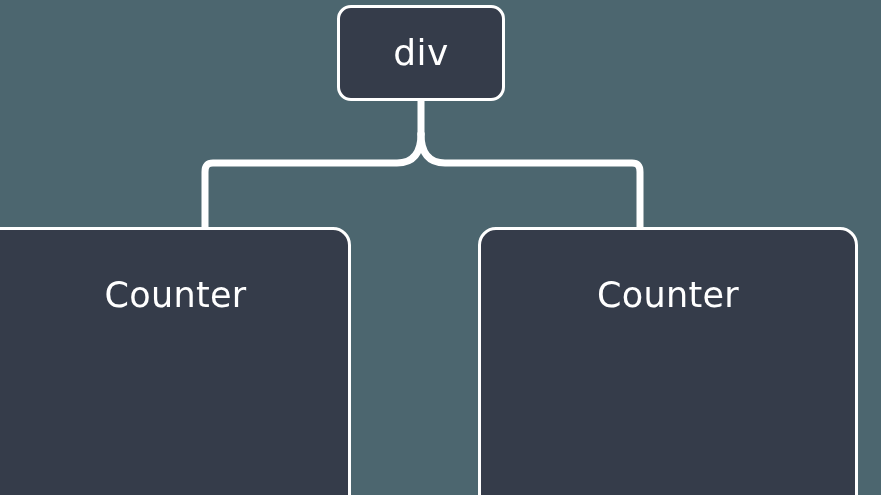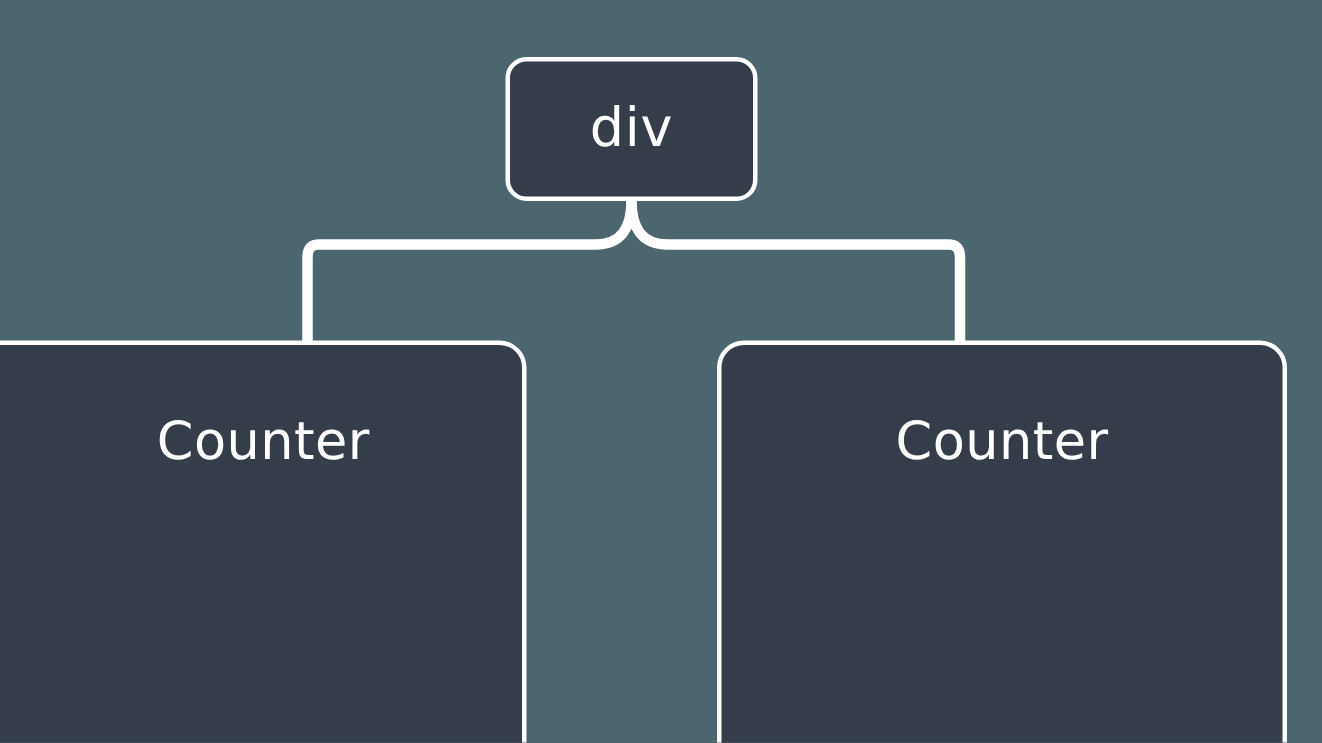--- a/index.html
+++ b/index.html
@@ -29,21 +29,20 @@
     pointer-events: none;
   }
 
   
   .node {
     position: absolute;
     box-sizing: border-box;
     background: #353c4a;
     border: 3px solid #ffffff;
     border-radius: 14px;
-    margin-top: 33px;
   }
   #node-div {
     left: 337px;
     top: 5px;
     width: 168px;
     height: 96px;
     display: flex;
     align-items: center;
     justify-content: center;
   }

